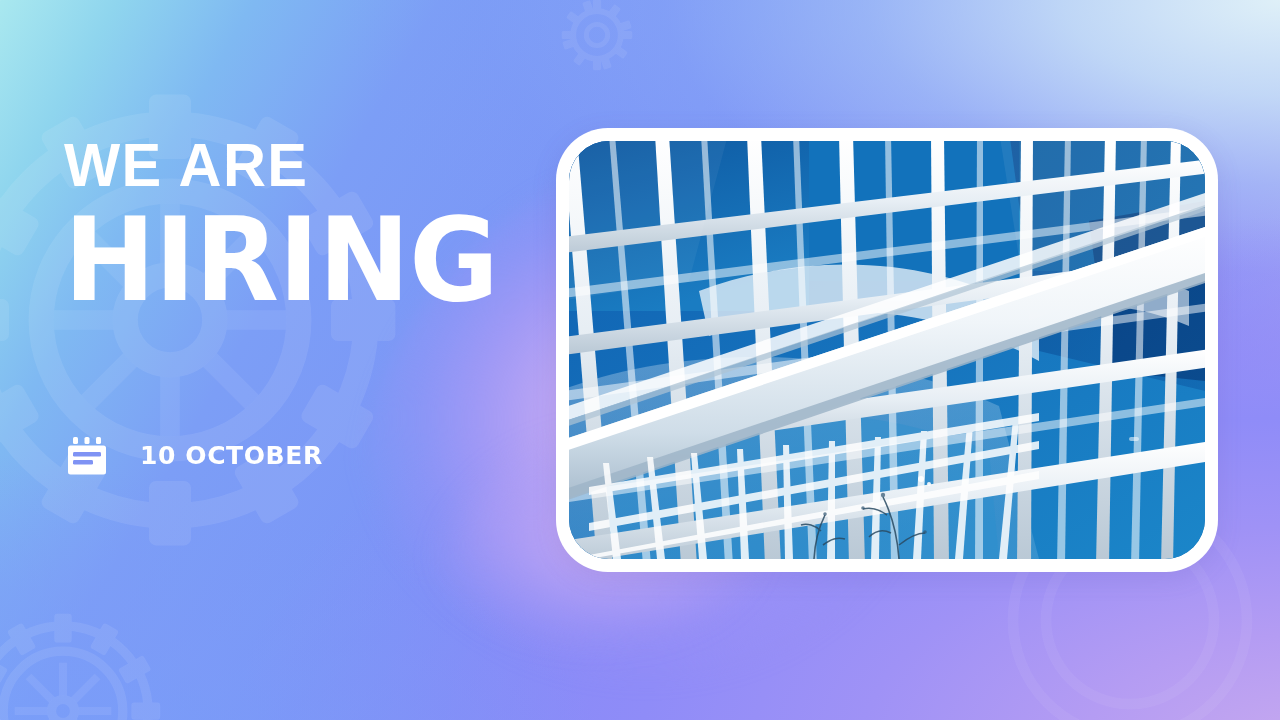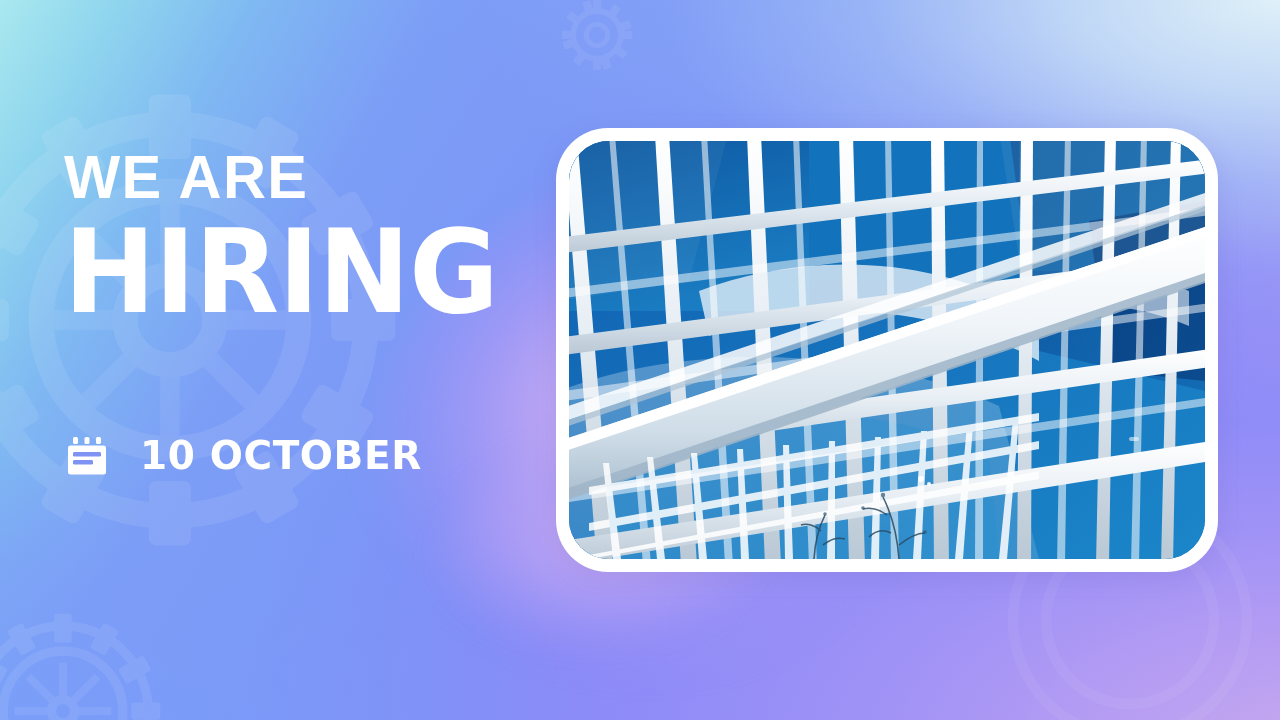--- a/index.html
+++ b/index.html
@@ -118,21 +118,21 @@
     background:
       linear-gradient(118deg, rgba(255,255,255,0.06) 0 1px, rgba(255,255,255,0) 1px 140px),
       linear-gradient(62deg,  rgba(255,255,255,0.045) 0 1px, rgba(255,255,255,0) 1px 200px);
     opacity: 0.8;
   }
 
   
   .headline-block {
     position: absolute;
     left: 64px;
-    top: 144px;
+    top: 132px;
     width: 520px;
   }
   .headline-small {
     margin: 0;
     color: #ffffff;
     font-size: 62px;
     line-height: 66px;
     font-weight: 700;
     letter-spacing: 1.5px;
     font-family: "Liberation Sans", sans-serif;
@@ -171,21 +171,21 @@
     flex: 0 0 42px;
     display: flex;
     align-items: center;
     justify-content: center;
     color: #ffffff;
   }
   .info-icon svg { display: block; }
   .info-text {
     margin-left: 32px;
     color: #ffffff;
-    font-size: 39px;
+    font-size: 25px;
     line-height: 42px;
     font-weight: 700;
     letter-spacing: 0.6px;
     font-family: "DejaVu Sans", sans-serif;
     text-transform: uppercase;
     white-space: nowrap;
   }
 
   
   .photo-card {

